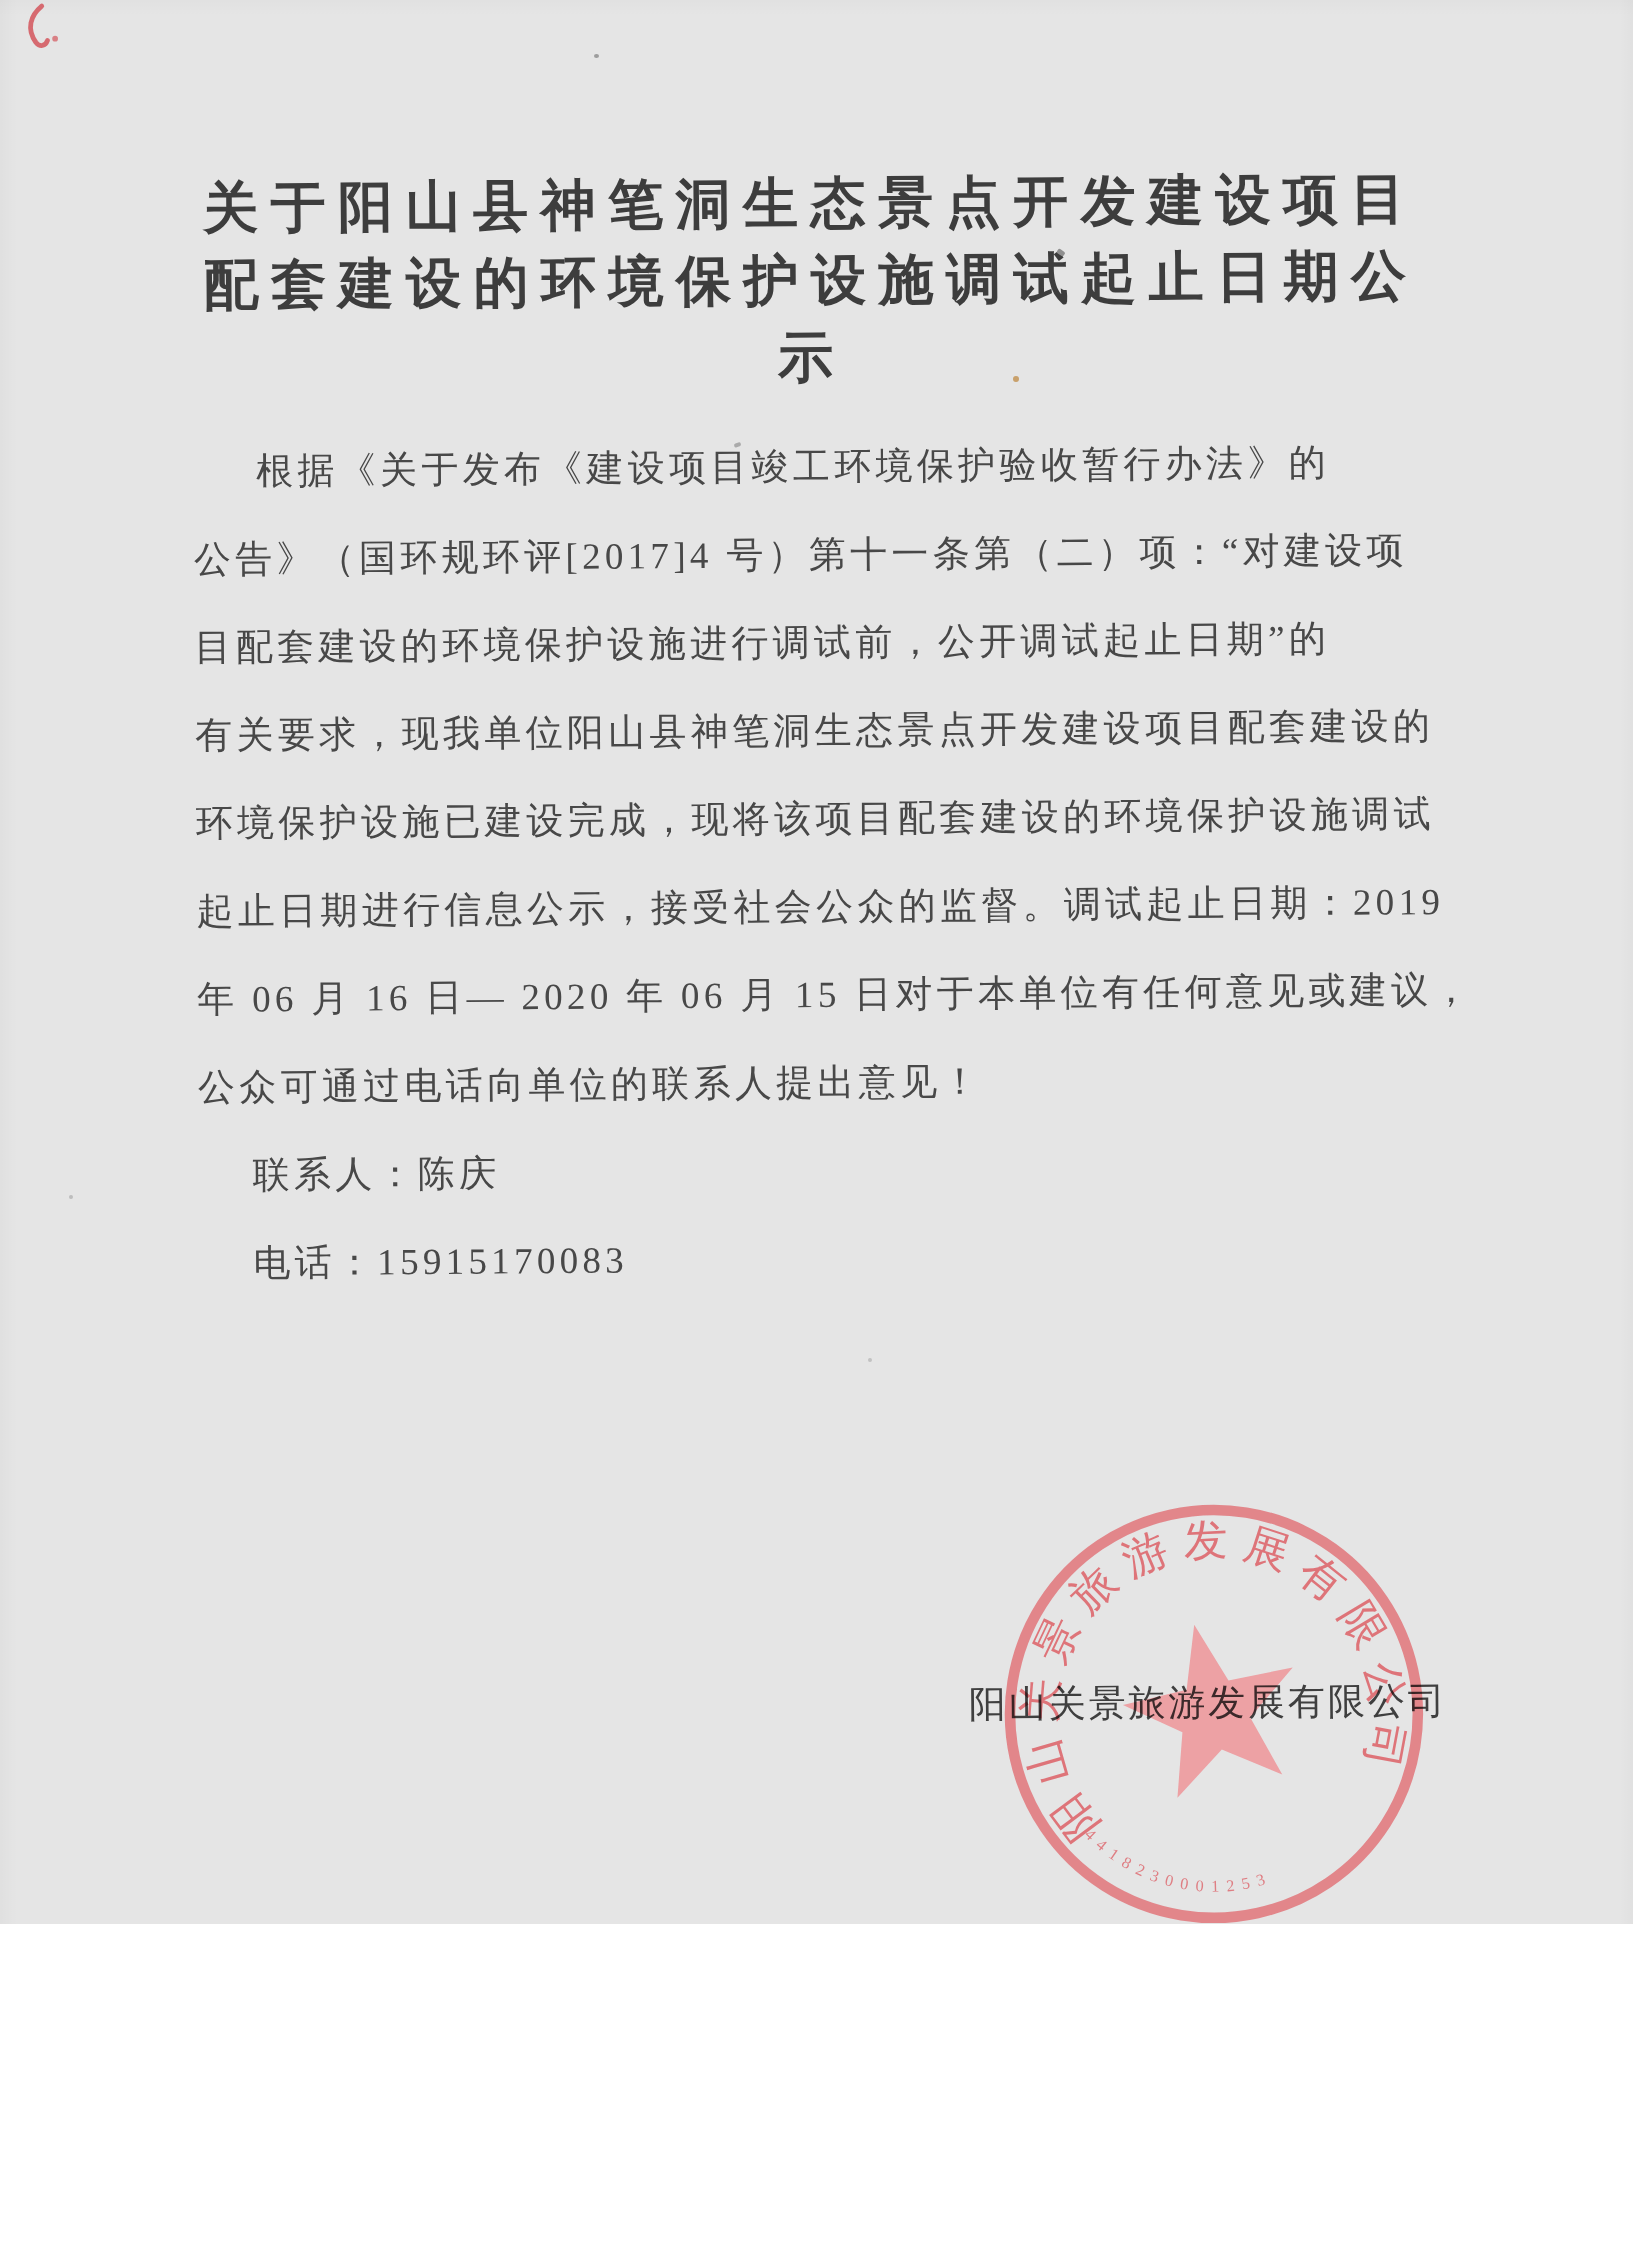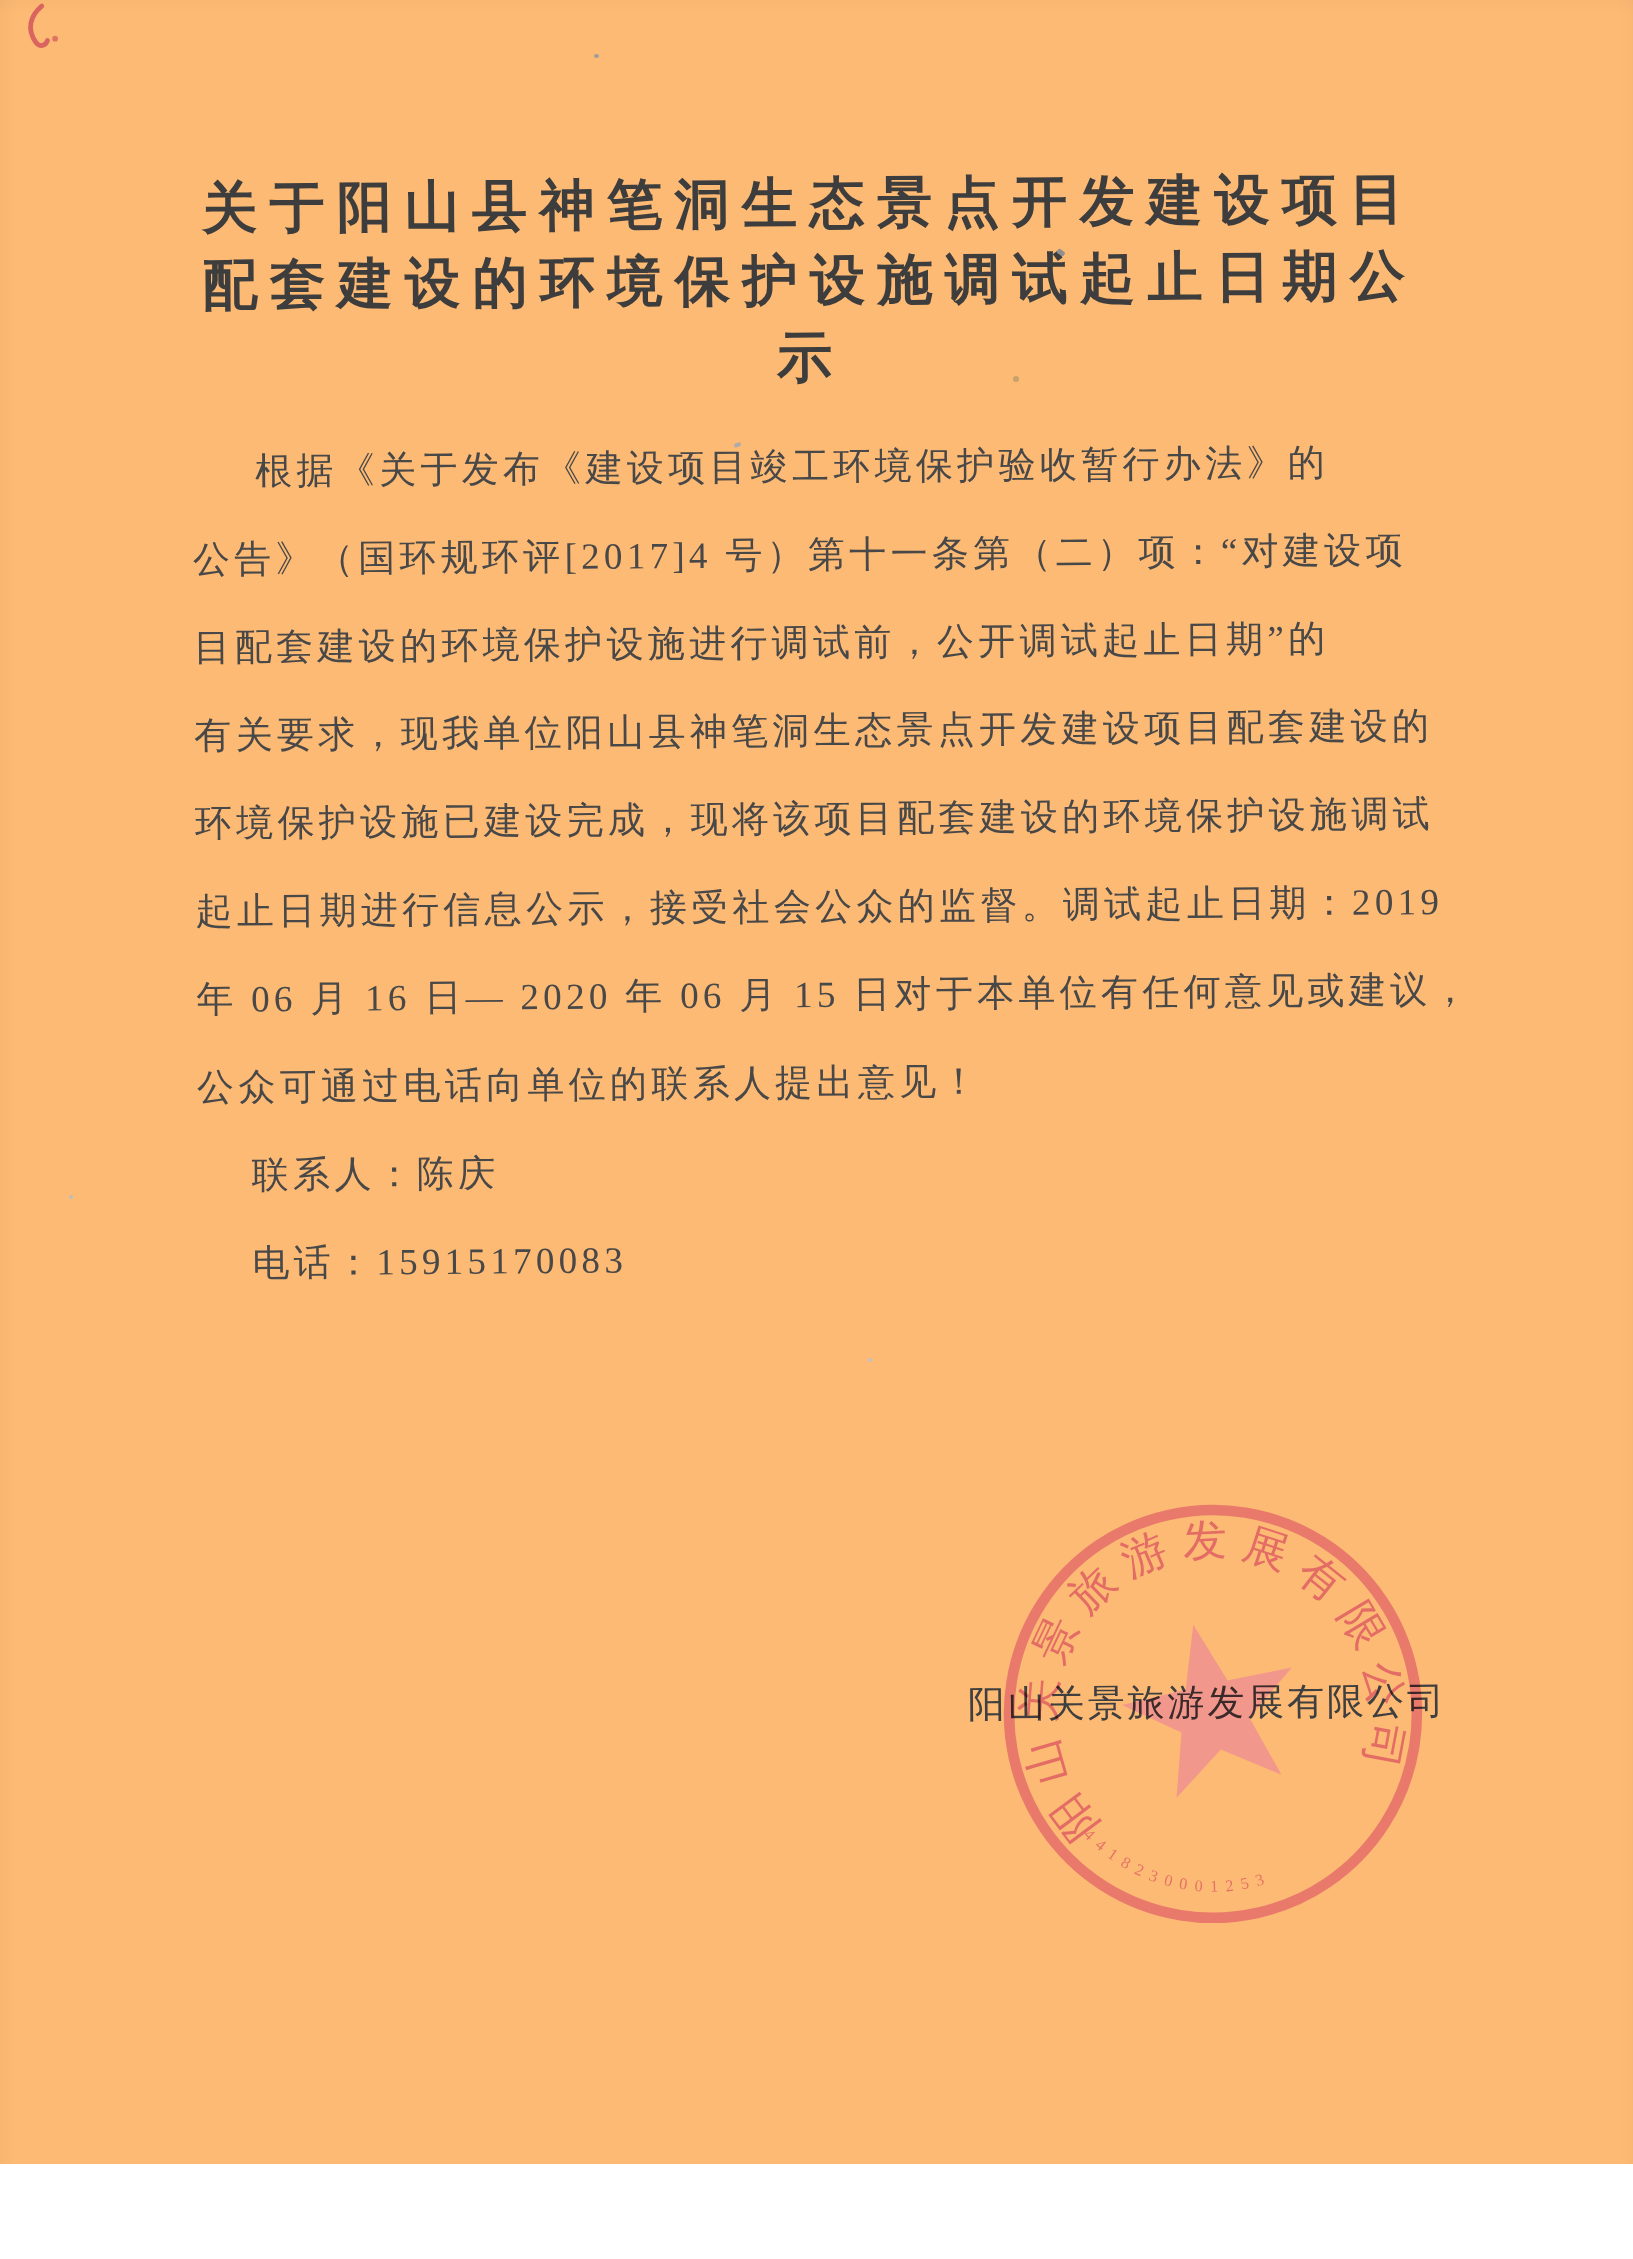--- a/index.html
+++ b/index.html
@@ -1,19 +1,19 @@
 <!DOCTYPE html>
 <html><head>
 <meta charset="utf-8">
 <style>
   html,body{margin:0;padding:0;}
   .page{
     position:relative;
-    width:1633px;height:2164px;
-    background:#fdba74;
+    width:1633px;height:1924px;
+    background:#e5e5e5;
     overflow:hidden;
     font-family:"Liberation Serif","DejaVu Serif",serif;
   }
   
   .page::before{
     content:"";position:absolute;inset:0;pointer-events:none;
     background:
       linear-gradient(to right, rgba(0,0,0,0.025), rgba(0,0,0,0) 17.3px),
       linear-gradient(to left,  rgba(0,0,0,0.02),  rgba(0,0,0,0) 13.4px),
       linear-gradient(to bottom,rgba(0,0,0,0.018), rgba(0,0,0,0) 15.4px);

